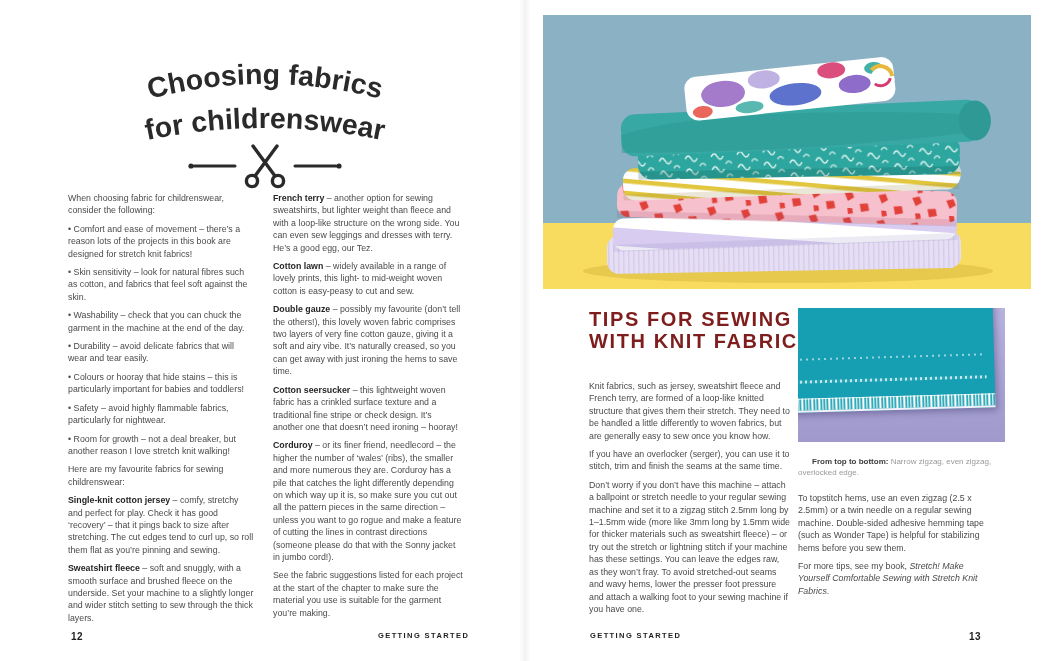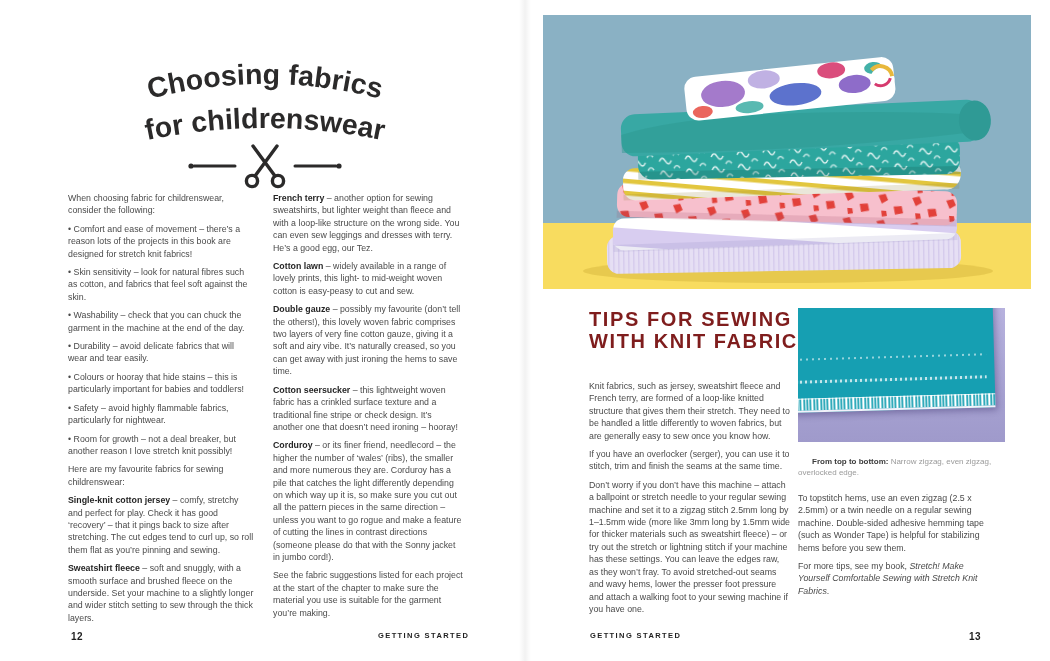--- a/index.html
+++ b/index.html
@@ -120,21 +120,21 @@
     </svg>
 
     <div class="textcol col1">
         <p><span>When choosing fabric for childrenswear, consider the following:</span></p>
         <p><span>• Comfort and ease of movement – there’s a reason lots of the projects in this book are designed for stretch knit fabrics!</span></p>
         <p><span>• Skin sensitivity – look for natural fibres such as cotton, and fabrics that feel soft against the skin.</span></p>
         <p><span>• Washability – check that you can chuck the garment in the machine at the end of the day.</span></p>
         <p><span>• Durability – avoid delicate fabrics that will wear and tear easily.</span></p>
         <p><span>• Colours or hooray that hide stains – this is particularly important for babies and toddlers!</span></p>
         <p><span>• Safety – avoid highly flammable fabrics, particularly for nightwear.</span></p>
-        <p><span>• Room for growth – not a deal breaker, but another reason I love stretch knit possibly!</span></p>
+        <p><span>• Room for growth – not a deal breaker, but another reason I love stretch knit walking!</span></p>
         <p><span>Here are my favourite fabrics for sewing childrenswear:</span></p>
         <p><span class="bold">Single-knit cotton jersey</span><span> – comfy, stretchy and perfect for play. Check it has good ‘recovery’ – that it pings back to size after stretching. The cut edges tend to curl up, so roll them flat as you’re pinning and sewing.</span></p>
         <p><span class="bold">Sweatshirt fleece</span><span> – soft and snuggly, with a smooth surface and brushed fleece on the underside. Set your machine to a slightly longer and wider stitch setting to sew through the thick layers.</span></p>
       </div>
     <div class="textcol col2">
         <p><span class="bold">French terry</span><span> – another option for sewing sweatshirts, but lighter weight than fleece and with a loop-like structure on the wrong side. You can even sew leggings and dresses with terry. He’s a good egg, our Tez.</span></p>
         <p><span class="bold">Cotton lawn</span><span> – widely available in a range of lovely prints, this light- to mid-weight woven cotton is easy-peasy to cut and sew.</span></p>
         <p><span class="bold">Double gauze</span><span> – possibly my favourite (don’t tell the others!), this lovely woven fabric comprises two layers of very fine cotton gauze, giving it a soft and airy vibe. It’s naturally creased, so you can get away with just ironing the hems to save time.</span></p>
         <p><span class="bold">Cotton seersucker</span><span> – this lightweight woven fabric has a crinkled surface texture and a traditional fine stripe or check design. It’s another one that doesn’t need ironing – hooray!</span></p>
         <p><span class="bold">Corduroy</span><span> – or its finer friend, needlecord – the higher the number of ‘wales’ (ribs), the smaller and more numerous they are. Corduroy has a pile that catches the light differently depending on which way up it is, so make sure you cut out all the pattern pieces in the same direction – unless you want to go rogue and make a feature of cutting the lines in contrast directions (someone please do that with the Sonny jacket in jumbo cord!).</span></p>

